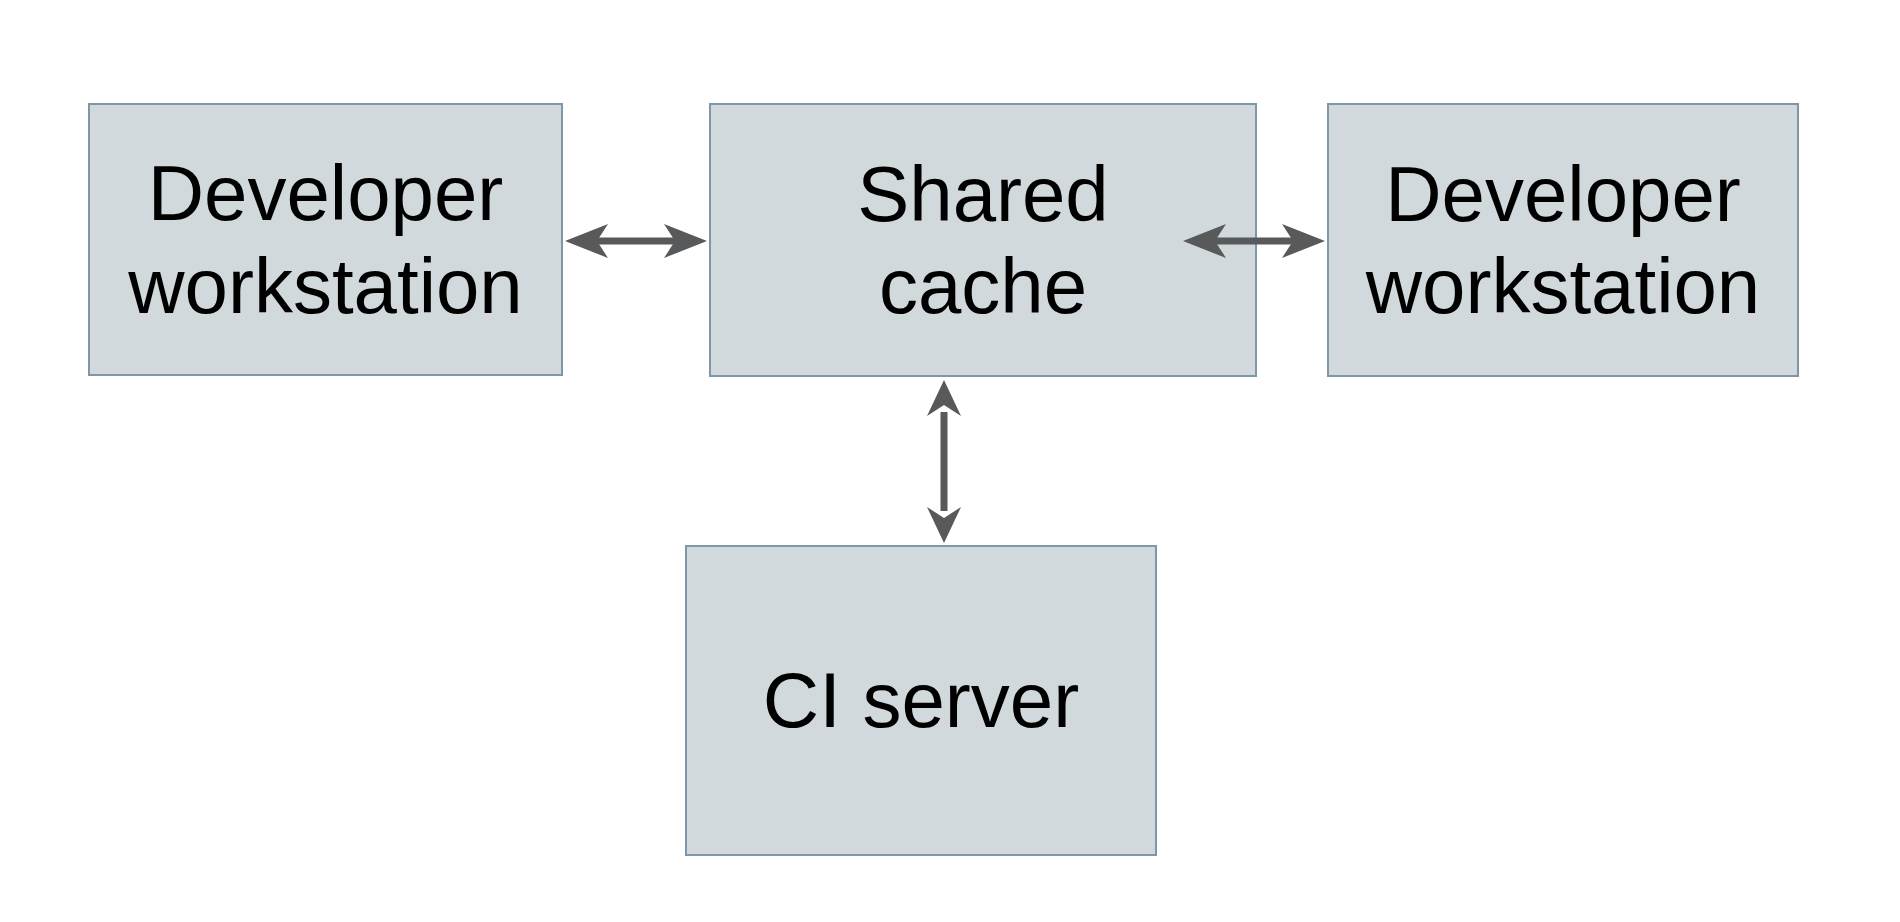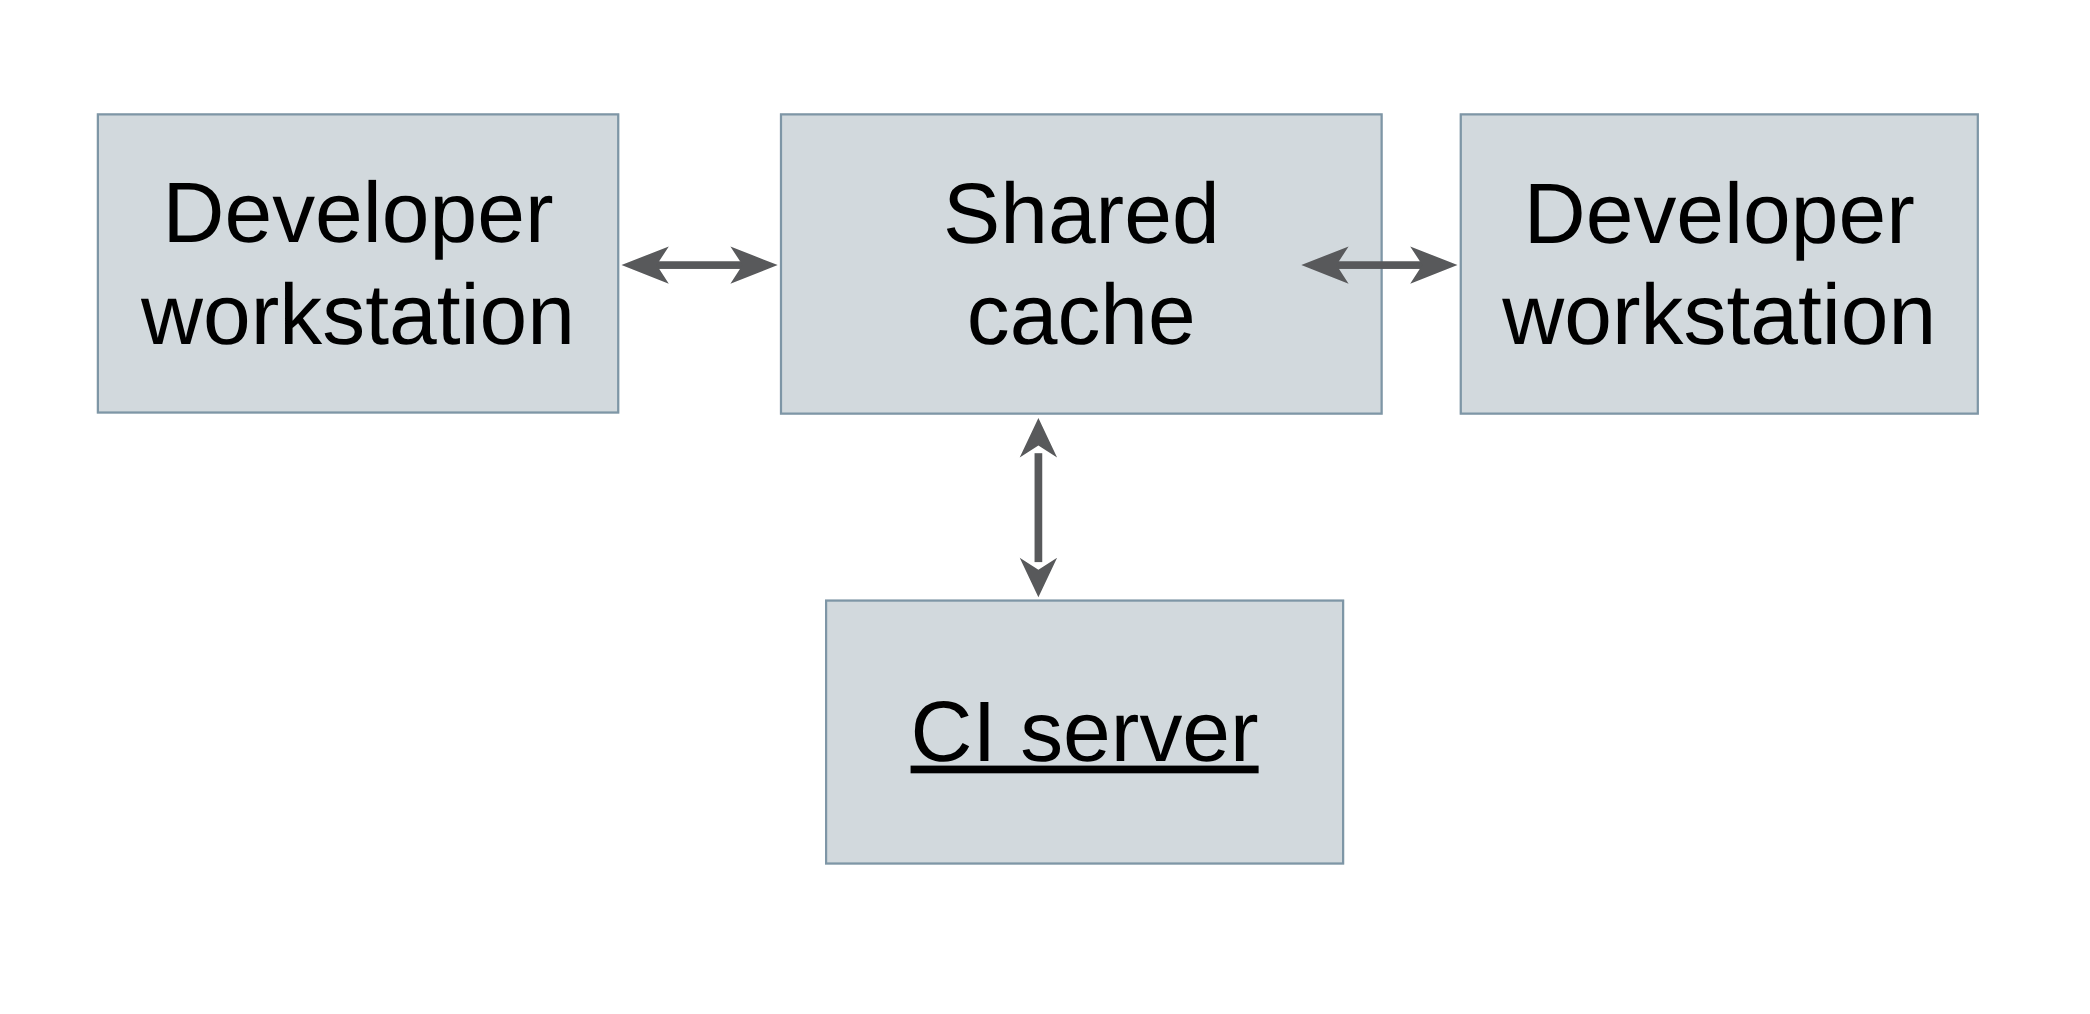--- a/index.html
+++ b/index.html
@@ -35,21 +35,21 @@
     font-size: 78px;
     line-height: 1.18;
     color: var(--text);
     text-align: center;
     white-space: pre-line;
     letter-spacing: 0px;
   }
   #node-dev-left   { left: 88px;   top: 103px; width: 475px; height: 273px; }
   #node-shared-cache { left: 709px; top: 103px; width: 548px; height: 274px; }
   #node-dev-right  { left: 1327px; top: 103px; width: 472px; height: 274px; }
-  #node-ci-server  { left: 750px;  top: 545px; width: 472px; height: 241px; text-decoration: underline; }
+  #node-ci-server  { left: 685px;  top: 545px; width: 472px; height: 311px; }
 
   .edge { position: absolute; }
   #edge-left     { left: 563px;  top: 211px; }
   #edge-right    { left: 1181px; top: 211px; }
   #edge-vertical { left: 909px;  top: 378px; }
   .edge .arrow-shape { fill: var(--arrow); stroke: none; }
 </style>
 </head>
 <body>
 

